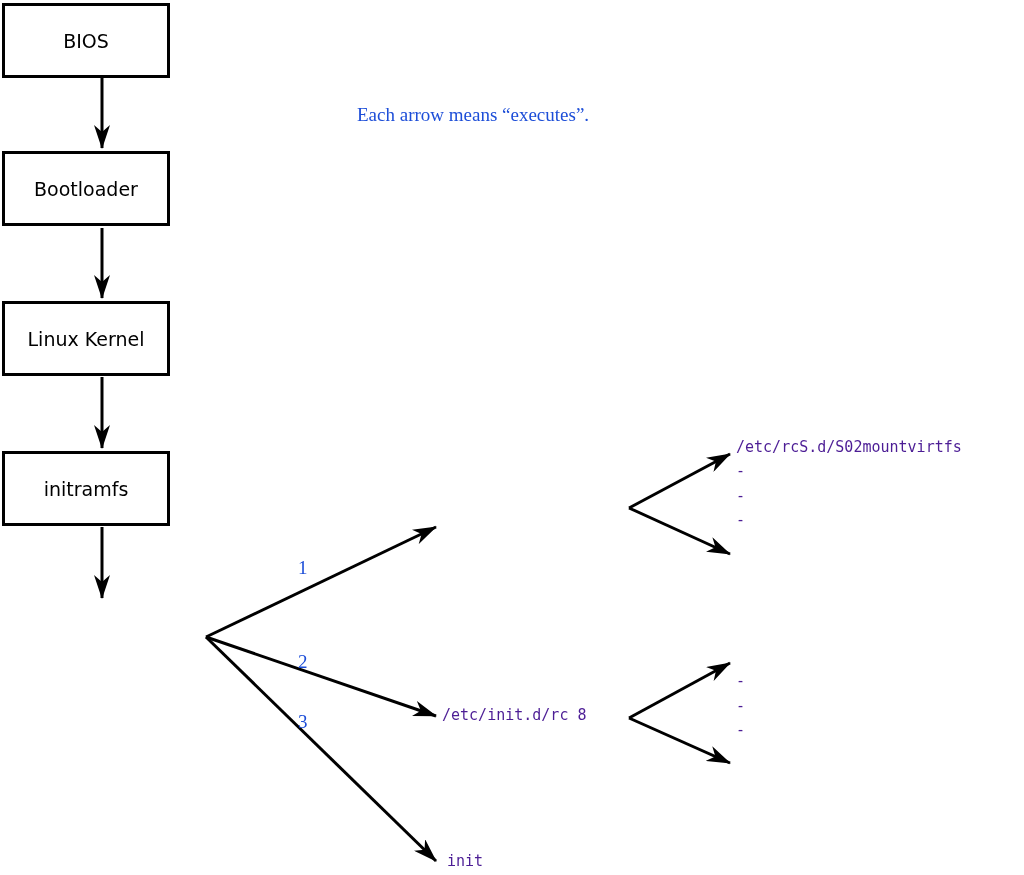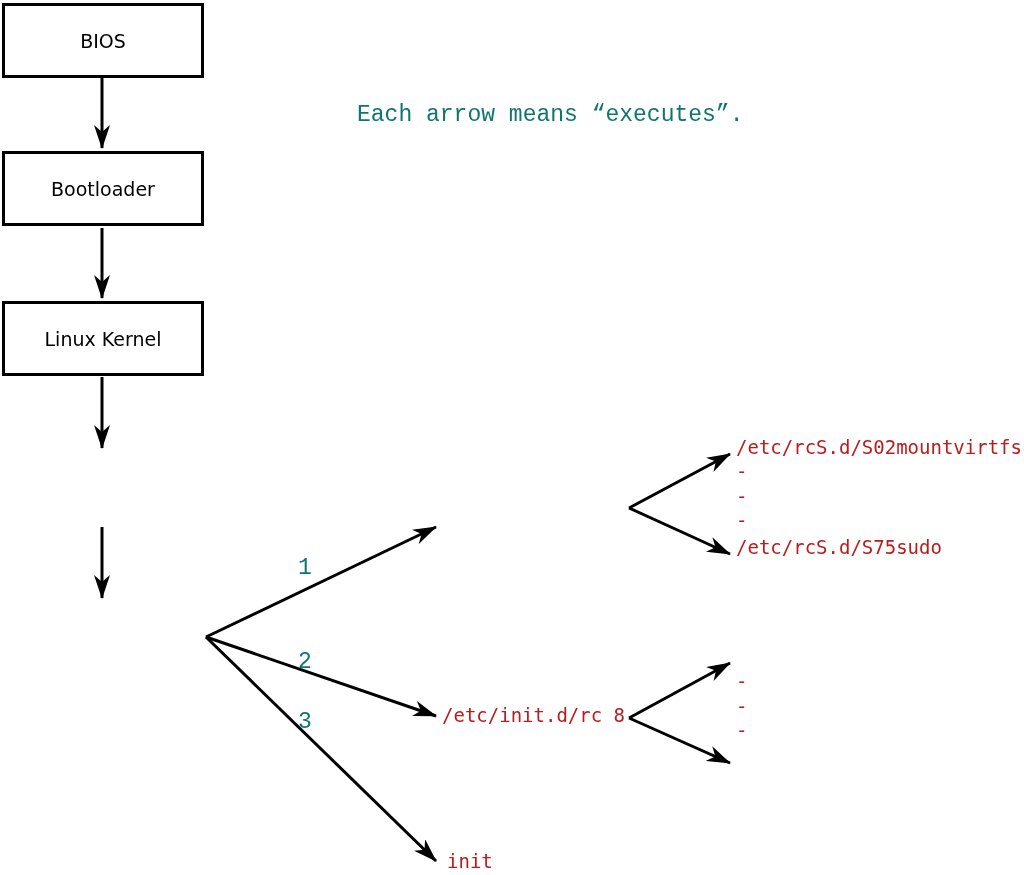--- a/index.html
+++ b/index.html
@@ -5,38 +5,38 @@
   html,body{margin:0;padding:0;background:#ffffff;}
   #canvas{
     position:relative;
     width:1024px;height:875px;
     background:#ffffff;
     overflow:hidden;
     color:#000000;
   }
   .sans{
     position:absolute;
-    font-family:Liberation Mono, monospace;
-    font-size:23px;
+    font-family:Liberation Serif, serif;
+    font-size:19px;
     line-height:22px;
-    color:#0f766e;
+    color:#1d4ed8;
     white-space:pre;
   }
   .mono{
     position:absolute;
     font-family:"DejaVu Sans Mono","Liberation Mono",monospace;
-    font-size:19px;
+    font-size:15px;
     line-height:22px;
-    color:#b91c1c;
+    color:#4c1d95;
     white-space:pre;
   }
   .flowbox{
     position:absolute;
     left:2px;
-    width:202px;height:75px;
+    width:168px;height:75px;
     box-sizing:border-box;
     border:3px solid #000;
     background:#fff;
     display:flex;align-items:center;justify-content:center;
     font-family:"DejaVu Sans","Liberation Sans",sans-serif;
     font-size:19px;
     color:#000;
   }
   #connector-layer{
     position:absolute;left:0;top:0;width:1024px;height:875px;
@@ -73,32 +73,34 @@
 
   <div class="flowbox" style="top:3px">
     <span>BIOS</span>
   </div>
   <div class="flowbox" style="top:301px">
     <span>Linux Kernel</span>
   </div>
   <div class="flowbox" style="top:151px">
     <span>Bootloader</span>
   </div>
+  <div class="flowbox" style="top:451px">
+    <span>initramfs</span>
+  </div>
 
   <div class="sans" style="left:357px;top:104px">Each arrow means “executes”.</div>
 
   <div class="sans" style="left:298px;top:557px">1</div>
   <div class="sans" style="left:298px;top:651px">2</div>
   <div class="sans" style="left:298px;top:711px">3</div>
 
   <div class="mono" style="left:736px;top:436px">/etc/rcS.d/S02mountvirtfs</div>
   <div class="mono" style="left:736px;top:460px">-</div>
   <div class="mono" style="left:736px;top:485px">-</div>
   <div class="mono" style="left:736px;top:509px">-</div>
-  <div class="mono" style="left:736px;top:536px">/etc/rcS.d/S75sudo</div>
 
   <div class="mono" style="left:442px;top:704px">/etc/init.d/rc 8</div>
   <div class="mono" style="left:736px;top:670px">-</div>
   <div class="mono" style="left:736px;top:695px">-</div>
   <div class="mono" style="left:736px;top:719px">-</div>
 
   <div class="mono" style="left:447px;top:850px">init</div>
 
 </div>
 

